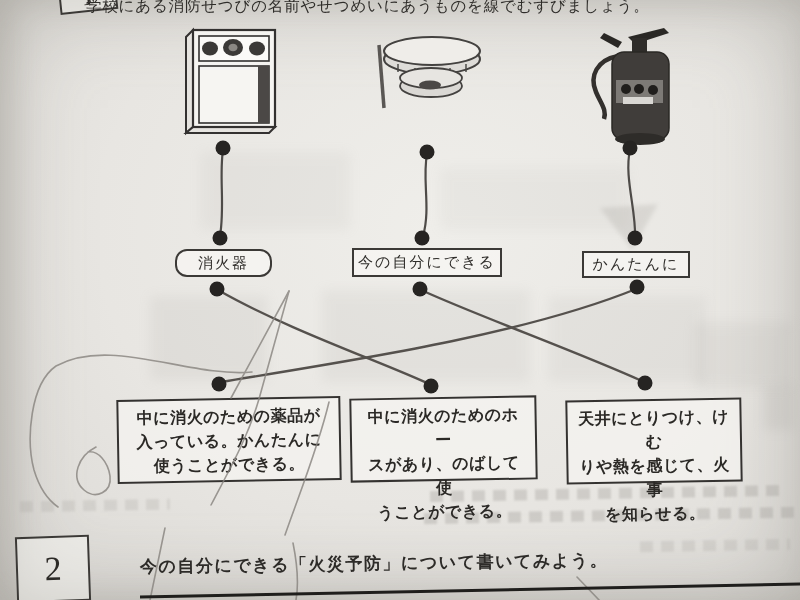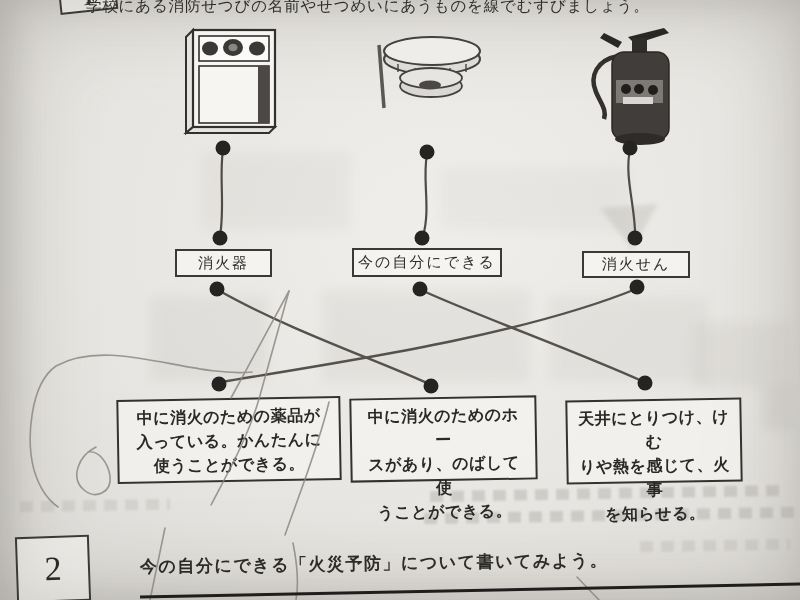--- a/index.html
+++ b/index.html
@@ -44,23 +44,23 @@
   <div class="bleed-row" style="left:424px;top:510px;width:372px;"></div>
   <div class="bleed-row" style="left:20px;top:500px;width:150px;opacity:.2"></div>
   <div class="bleed-row" style="left:640px;top:540px;width:150px;opacity:.2"></div>
 
   <div class="numbox" style="left:58px;top:-36px;width:54px;height:44px;transform:rotate(-6deg);">
     <span style="font-size:26px;line-height:1;">1</span>
   </div>
 
   <div class="txt instruction" style="left:86px;top:-4px;">学校にある消防せつびの名前やせつめいにあうものを線でむすびましょう。</div>
 
-  <div class="label-box" style="left:175px;top:249px;width:93px;height:24px;">消火器</div>
+  <div class="label-box" style="left:175px;top:249px;width:93px;height:24px;border-radius:12px;">消火器</div>
   <div class="label-box" style="left:352px;top:248px;width:146px;height:25px;">今の自分にできる</div>
-  <div class="label-box" style="left:582px;top:251px;width:104px;height:23px;">消火せん</div>
+  <div class="label-box" style="left:582px;top:251px;width:104px;height:23px;">かんたんに</div>
 
   <div class="desc-box" style="left:117px;top:398px;width:224px;height:84px;">中に消火のための薬品が
 入っている。かんたんに
 使うことができる。</div>
   <div class="desc-box" style="left:350px;top:397px;width:187px;height:84px;">中に消火のためのホー
 スがあり、のばして使
 うことができる。</div>
   <div class="desc-box" style="left:566px;top:399px;width:176px;height:84px;">天井にとりつけ、けむ
 りや熱を感じて、火事
 を知らせる。</div>

